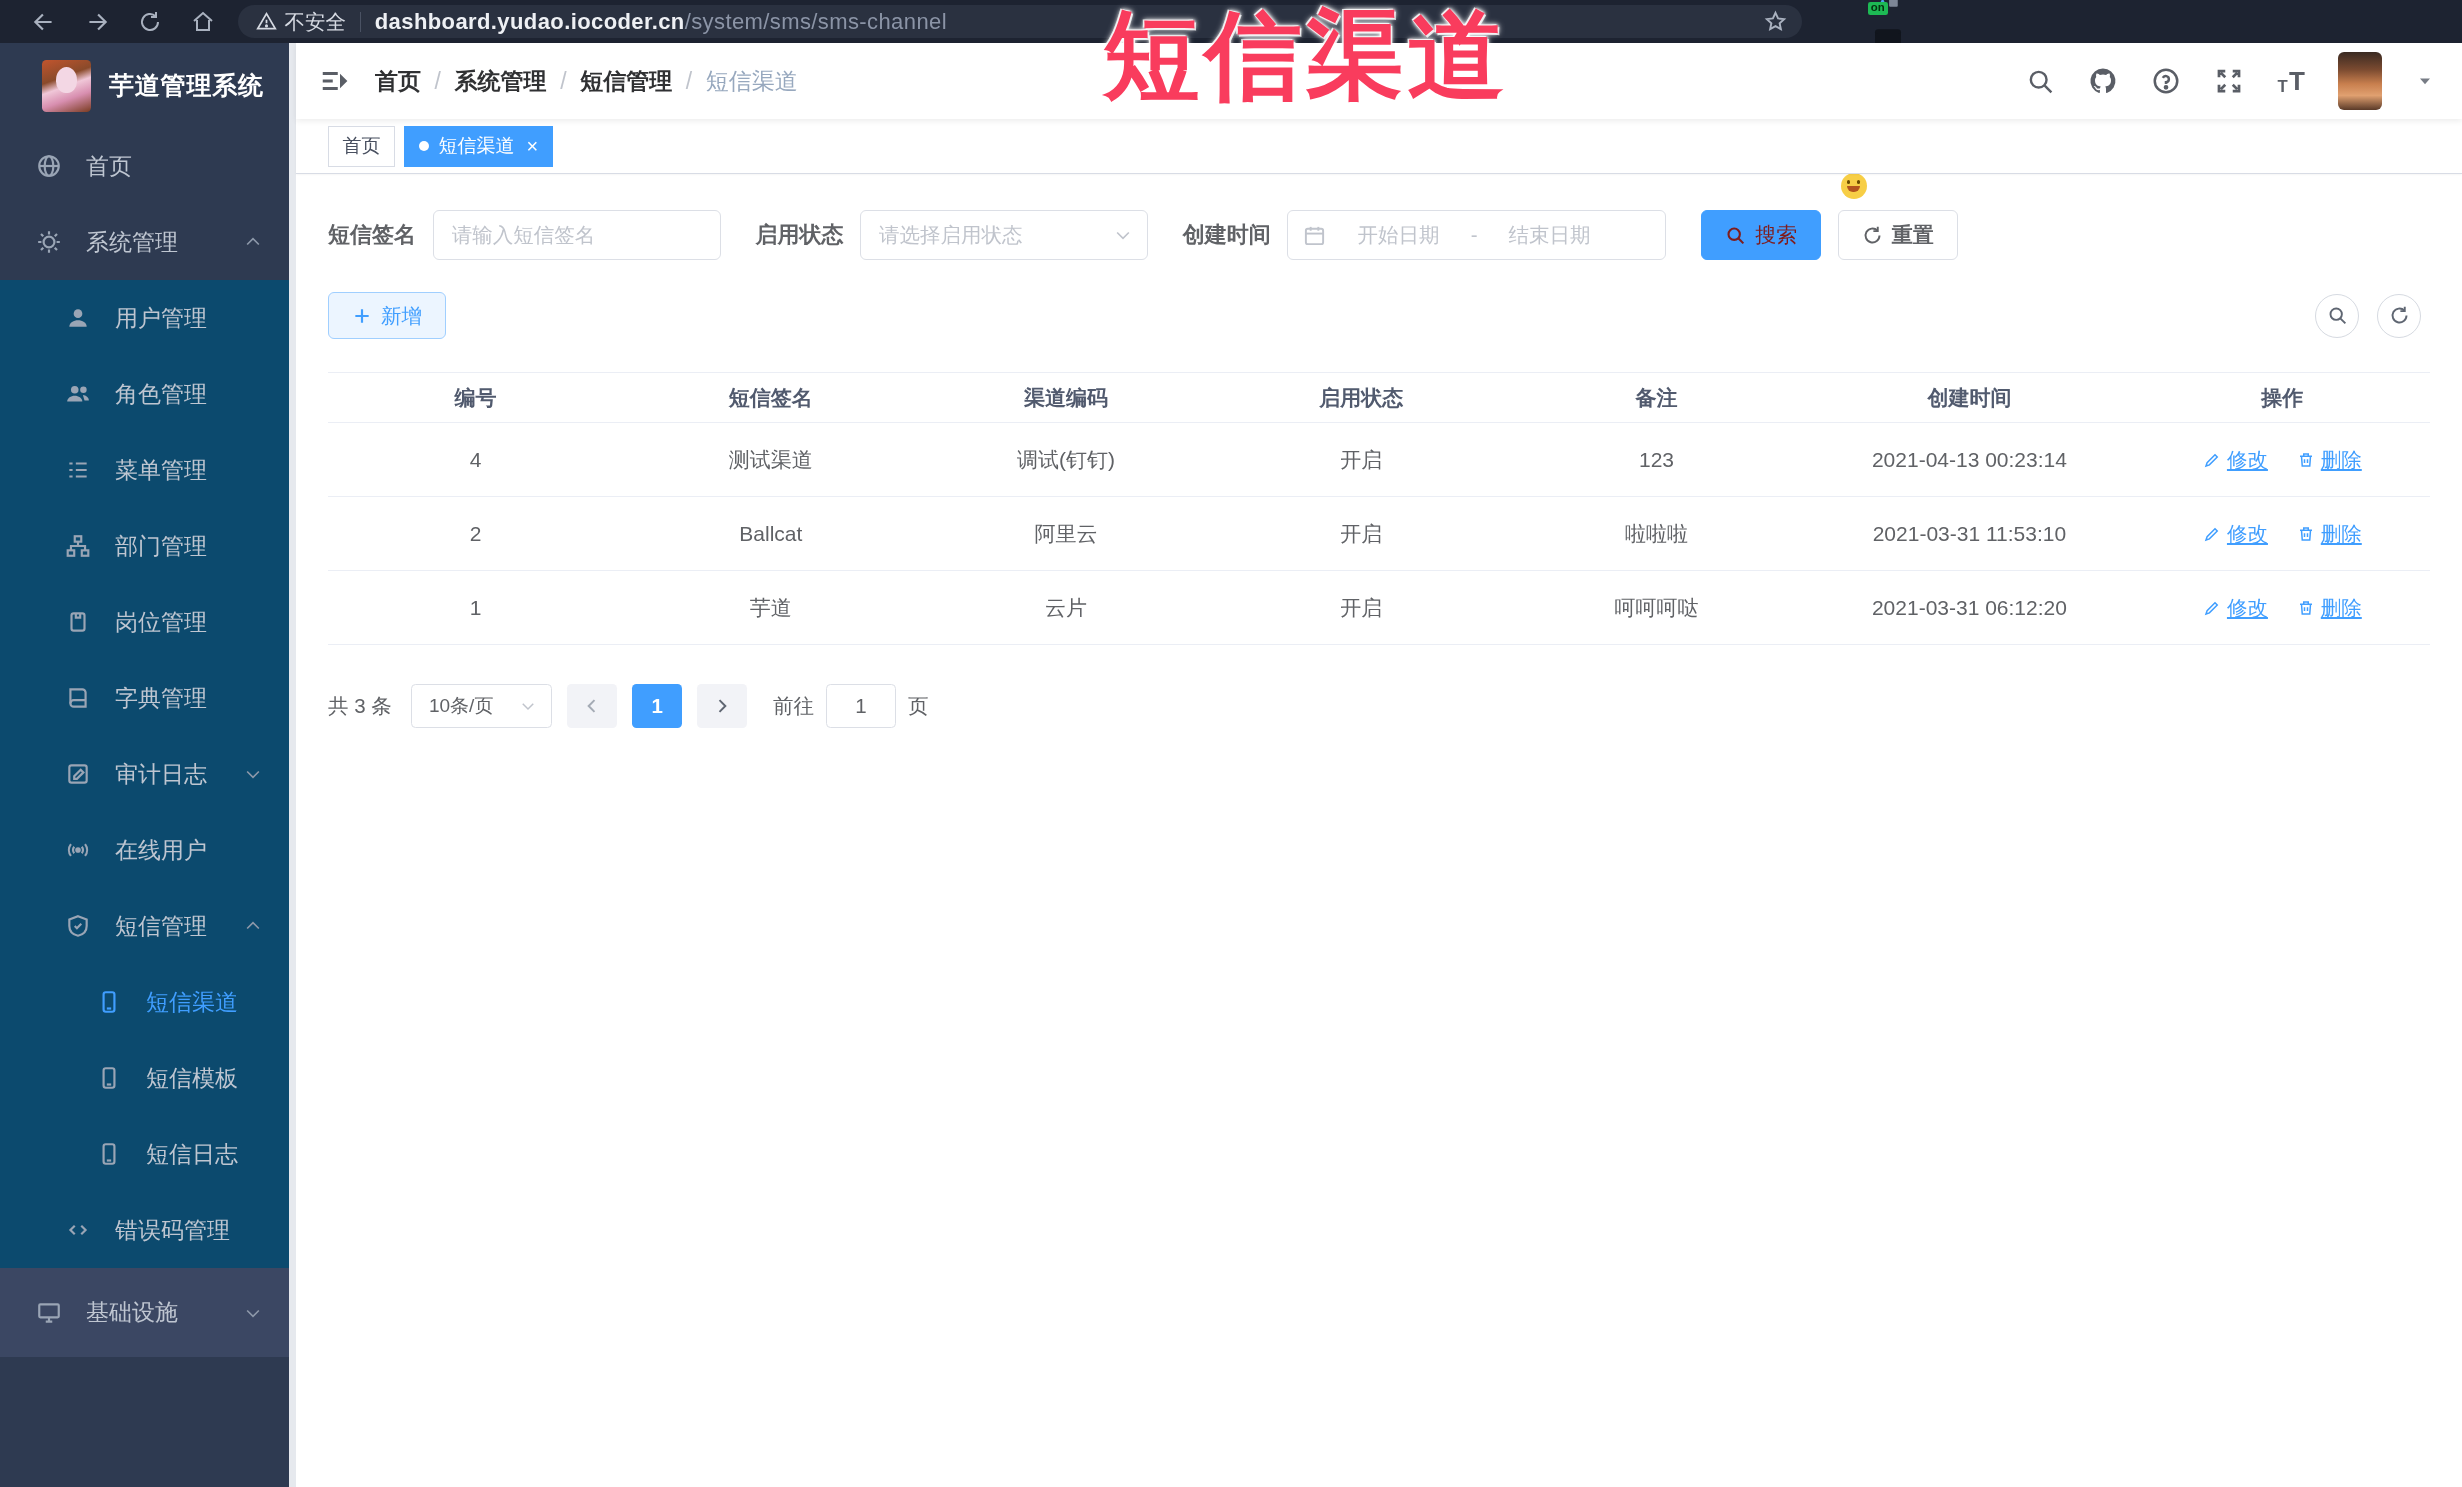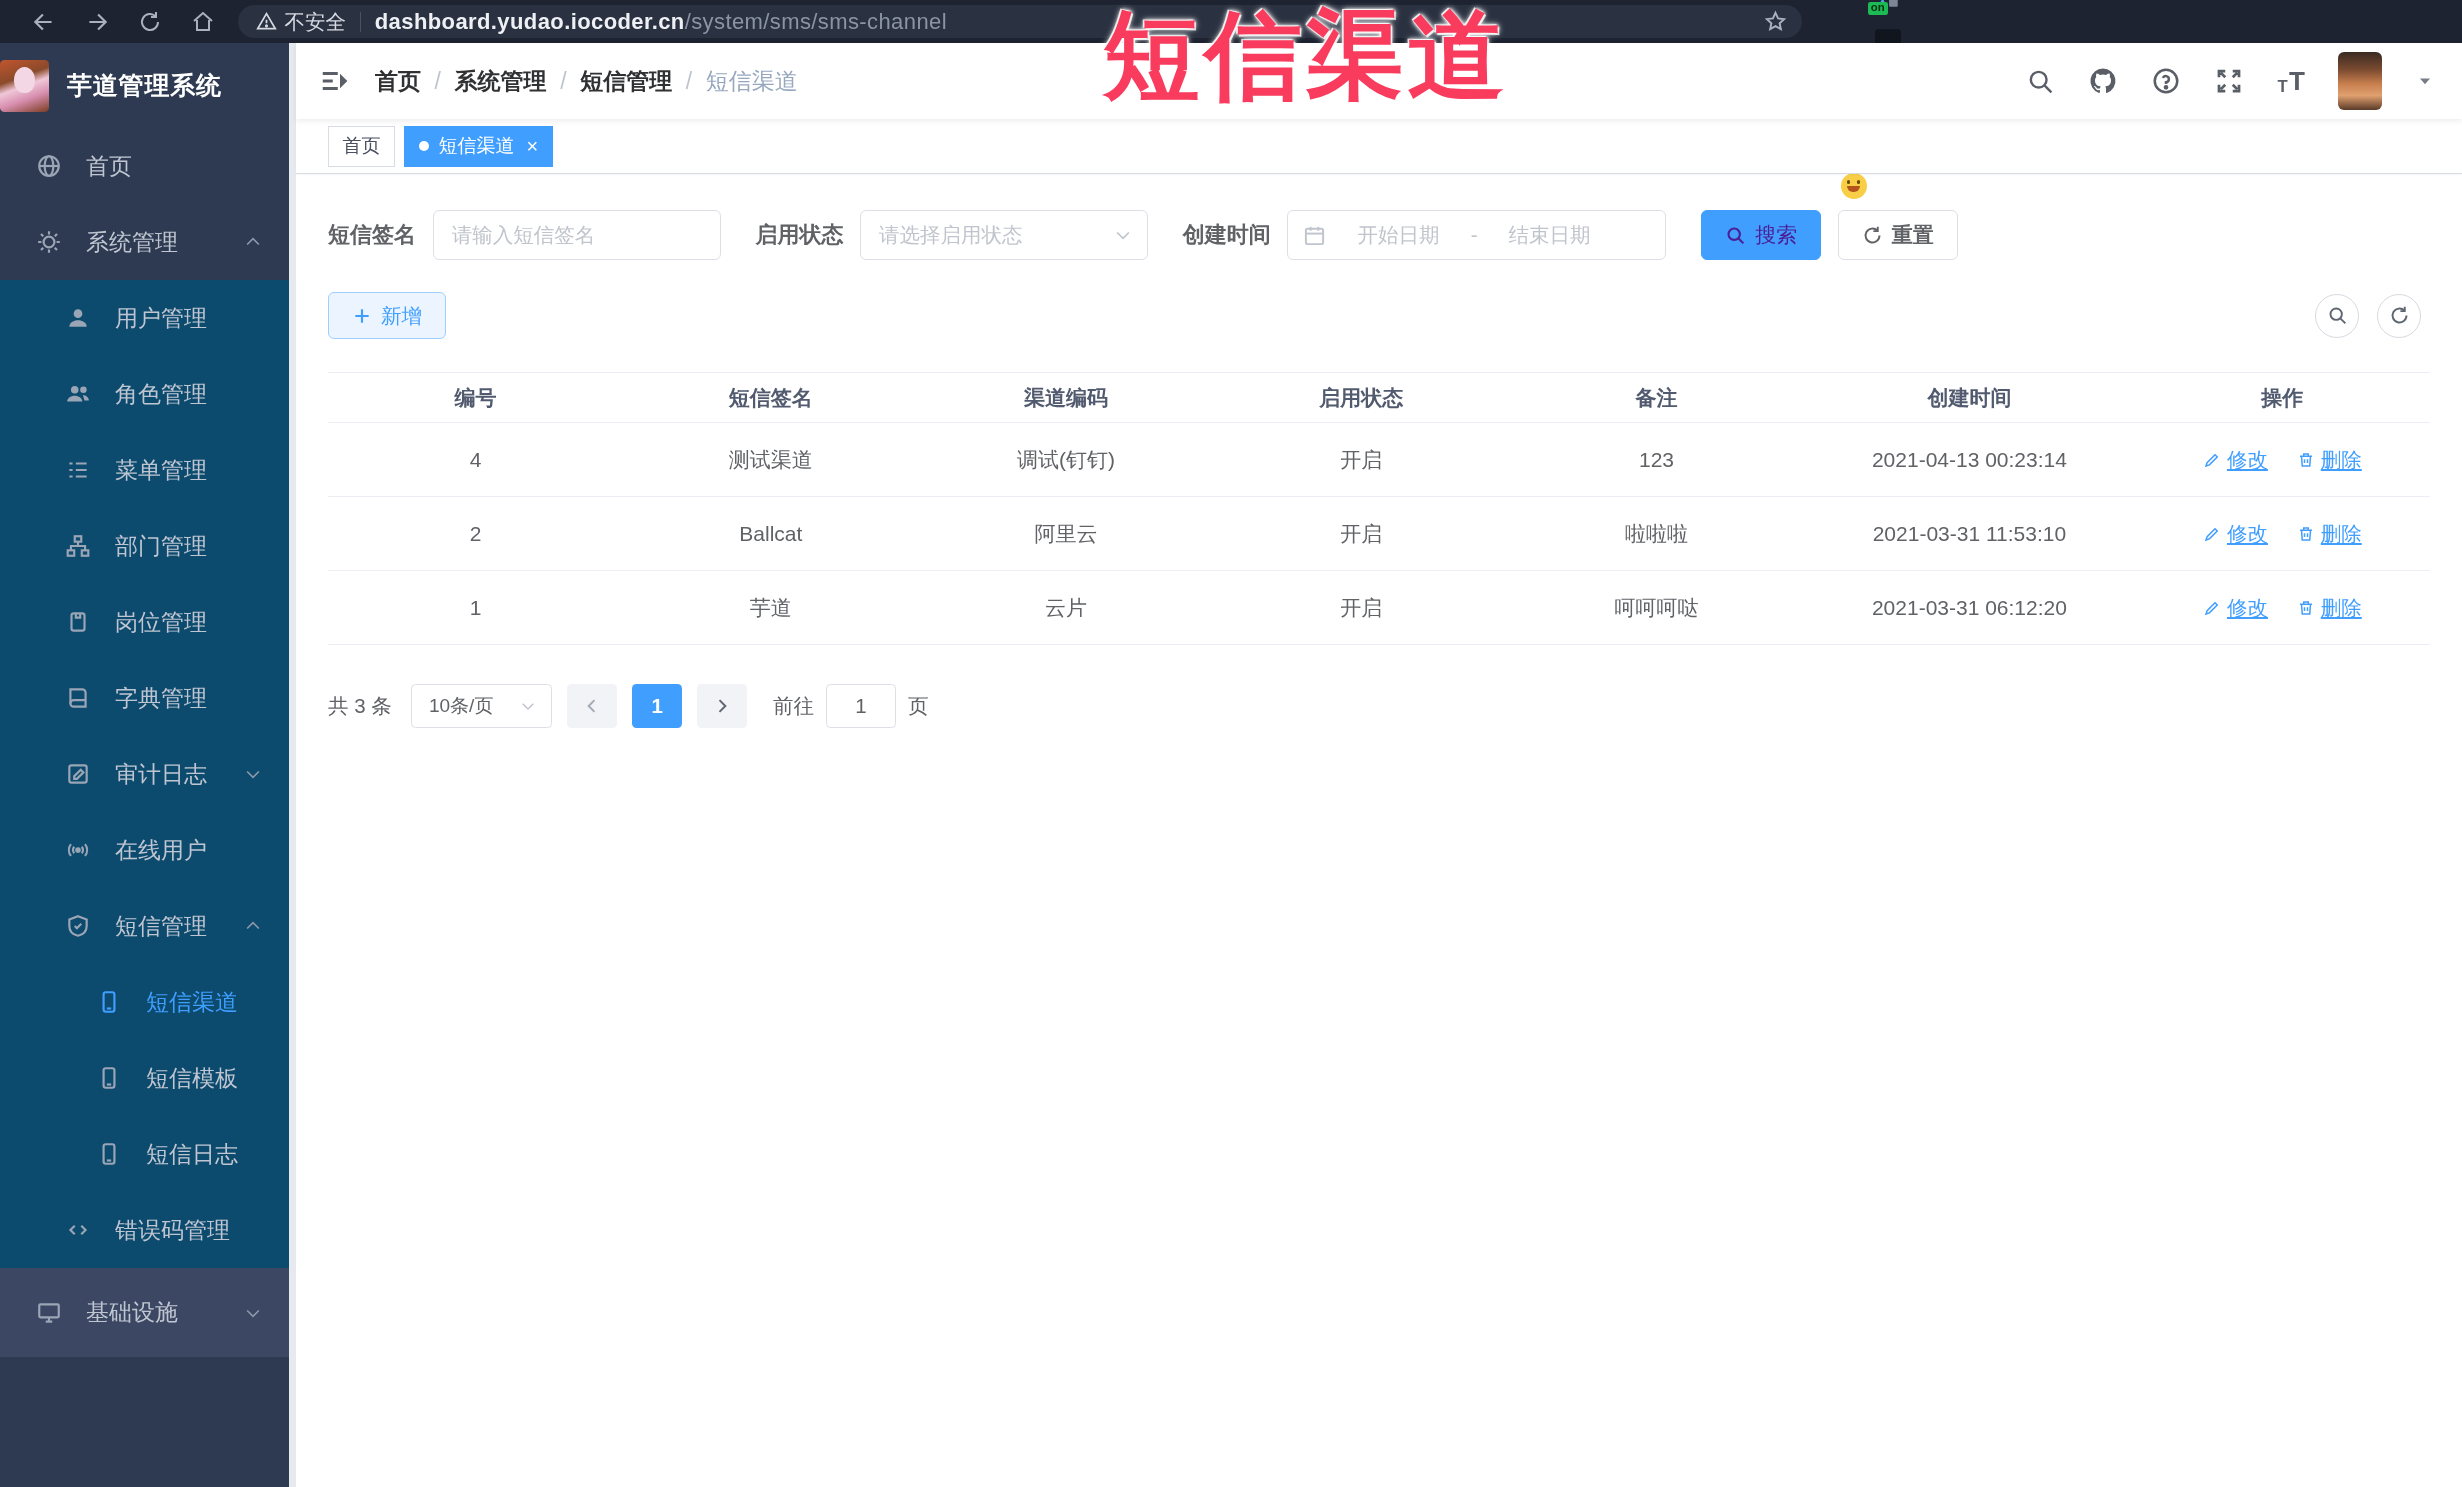--- a/index.html
+++ b/index.html
@@ -32,21 +32,21 @@
   .smiley { width:26px; height:26px; background:#f7ce46; border-radius:50%; position:relative; }
   .smiley:before { content:""; position:absolute; left:6px; top:7.6px; width:3.8px; height:3.8px; background:#6b4b00; border-radius:50%; box-shadow:10px 0 0 #6b4b00; }
   .smiley:after { content:""; position:absolute; left:6px; top:13px; width:13.6px; height:6.8px; border-radius:0 0 13.6px 13.6px; background:#b3541e; }
   .vdots { display:flex; flex-direction:column; gap:3px; }
   .vdots b { width:3.8px; height:3.8px; background:#d3d8e0; border-radius:50%; }
 
   
   .app { display:flex; height:1445px; }
   .sidebar { width:296px; background:#2e3a51; position:relative; flex:0 0 auto; display:flex; flex-direction:column; }
   .sidebar .scrolltrack { position:absolute; right:0; top:0; bottom:0; width:6.8px; background:#e6e9ee; }
-  .logo-row { height:85px; display:flex; align-items:center; gap:18px; }
+  .logo-row { height:85px; display:flex; align-items:center; gap:18px; padding-left:42px; }
   .logo-img { width:49px; height:52px; border-radius:4.5px; background:linear-gradient(160deg,#c2552e 0%,#8a4a2a 35%,#f0c7d8 50%,#d88fb0 70%,#7a3b20 100%); position:relative; overflow:hidden; }
   .logo-img:before { content:""; position:absolute; left:13.6px; top:7.6px; width:21px; height:26px; background:#f3d7e4; border-radius:50% 50% 45% 45%; }
   .logo-title { color:#fff; font-size:25px; font-weight:700; letter-spacing:0.8px; }
   .menu { flex:1; }
   .mi { height:76px; display:flex; align-items:center; color:#bfc6d1; font-size:23px; cursor:pointer; position:relative; }
   .mi .ic { width:27px; height:27px; display:flex; align-items:center; justify-content:center; margin-right:24px; color:#9aa5b5; flex:0 0 auto; }
   .mi.l1 { padding-left:35px; }
   .mi.l2 { padding-left:64px; }
   .mi.l3 { padding-left:95px; }
   .submenu { background:#0c4a6e; }
@@ -86,21 +86,21 @@
   .inp::placeholder { color:#c0c4cc; }
   .sign-inp { width:288px; }
   .sel-wrap { position:relative; width:288px; }
   .sel-wrap .inp { width:100%; padding-right:45px; }
   .sel-caret { position:absolute; right:15px; top:50%; transform:translateY(-50%); color:#c0c4cc; pointer-events:none; display:flex; }
   .date-range { height:50px; width:379px; border:1.5px solid #dcdfe6; border-radius:6px; display:flex; align-items:center; padding:0 15px; gap:7.6px; color:#c0c4cc; }
   .date-range input { border:none; outline:none; font-size:20.5px; width:129px; text-align:center; color:#606266; font-family:inherit; background:transparent; }
   .date-range input::placeholder { color:#c0c4cc; }
   .range-sep { color:#c0c4cc; font-size:20.5px; }
   .btn { height:50px; border-radius:6px; font-size:21px; display:inline-flex; align-items:center; gap:9px; padding:0 23px; cursor:pointer; border:1.5px solid transparent; font-family:inherit; }
-  .btn-primary { background:#409eff; color:#4c1d95; border-color:#409eff; }
+  .btn-primary { background:#409eff; color:#7f1d1d; border-color:#409eff; }
   .btn-default { background:#fff; color:#606266; border-color:#dcdfe6;font-weight:bold; }
   .btn-plain-primary { background:#ecf5ff; color:#409eff; border-color:#a0cfff; height:47px; font-size:20.5px; }
 
   .toolbar-row { display:flex; align-items:center; margin-top:32px; }
   .toolbar-right { margin-left:auto; display:flex; align-items:center; gap:18px; padding-right:9px; }
   .circ-btn { width:44px; height:44px; border-radius:50%; border:1.5px solid #d6dae1; background:#fff; color:#5f6672; display:flex; align-items:center; justify-content:center; cursor:pointer; }
 
   
   .table { margin-top:33px; border-top:1.5px solid #ebeef5; }
   .tr { display:flex; align-items:center; border-bottom:1.5px solid #ebeef5; }

